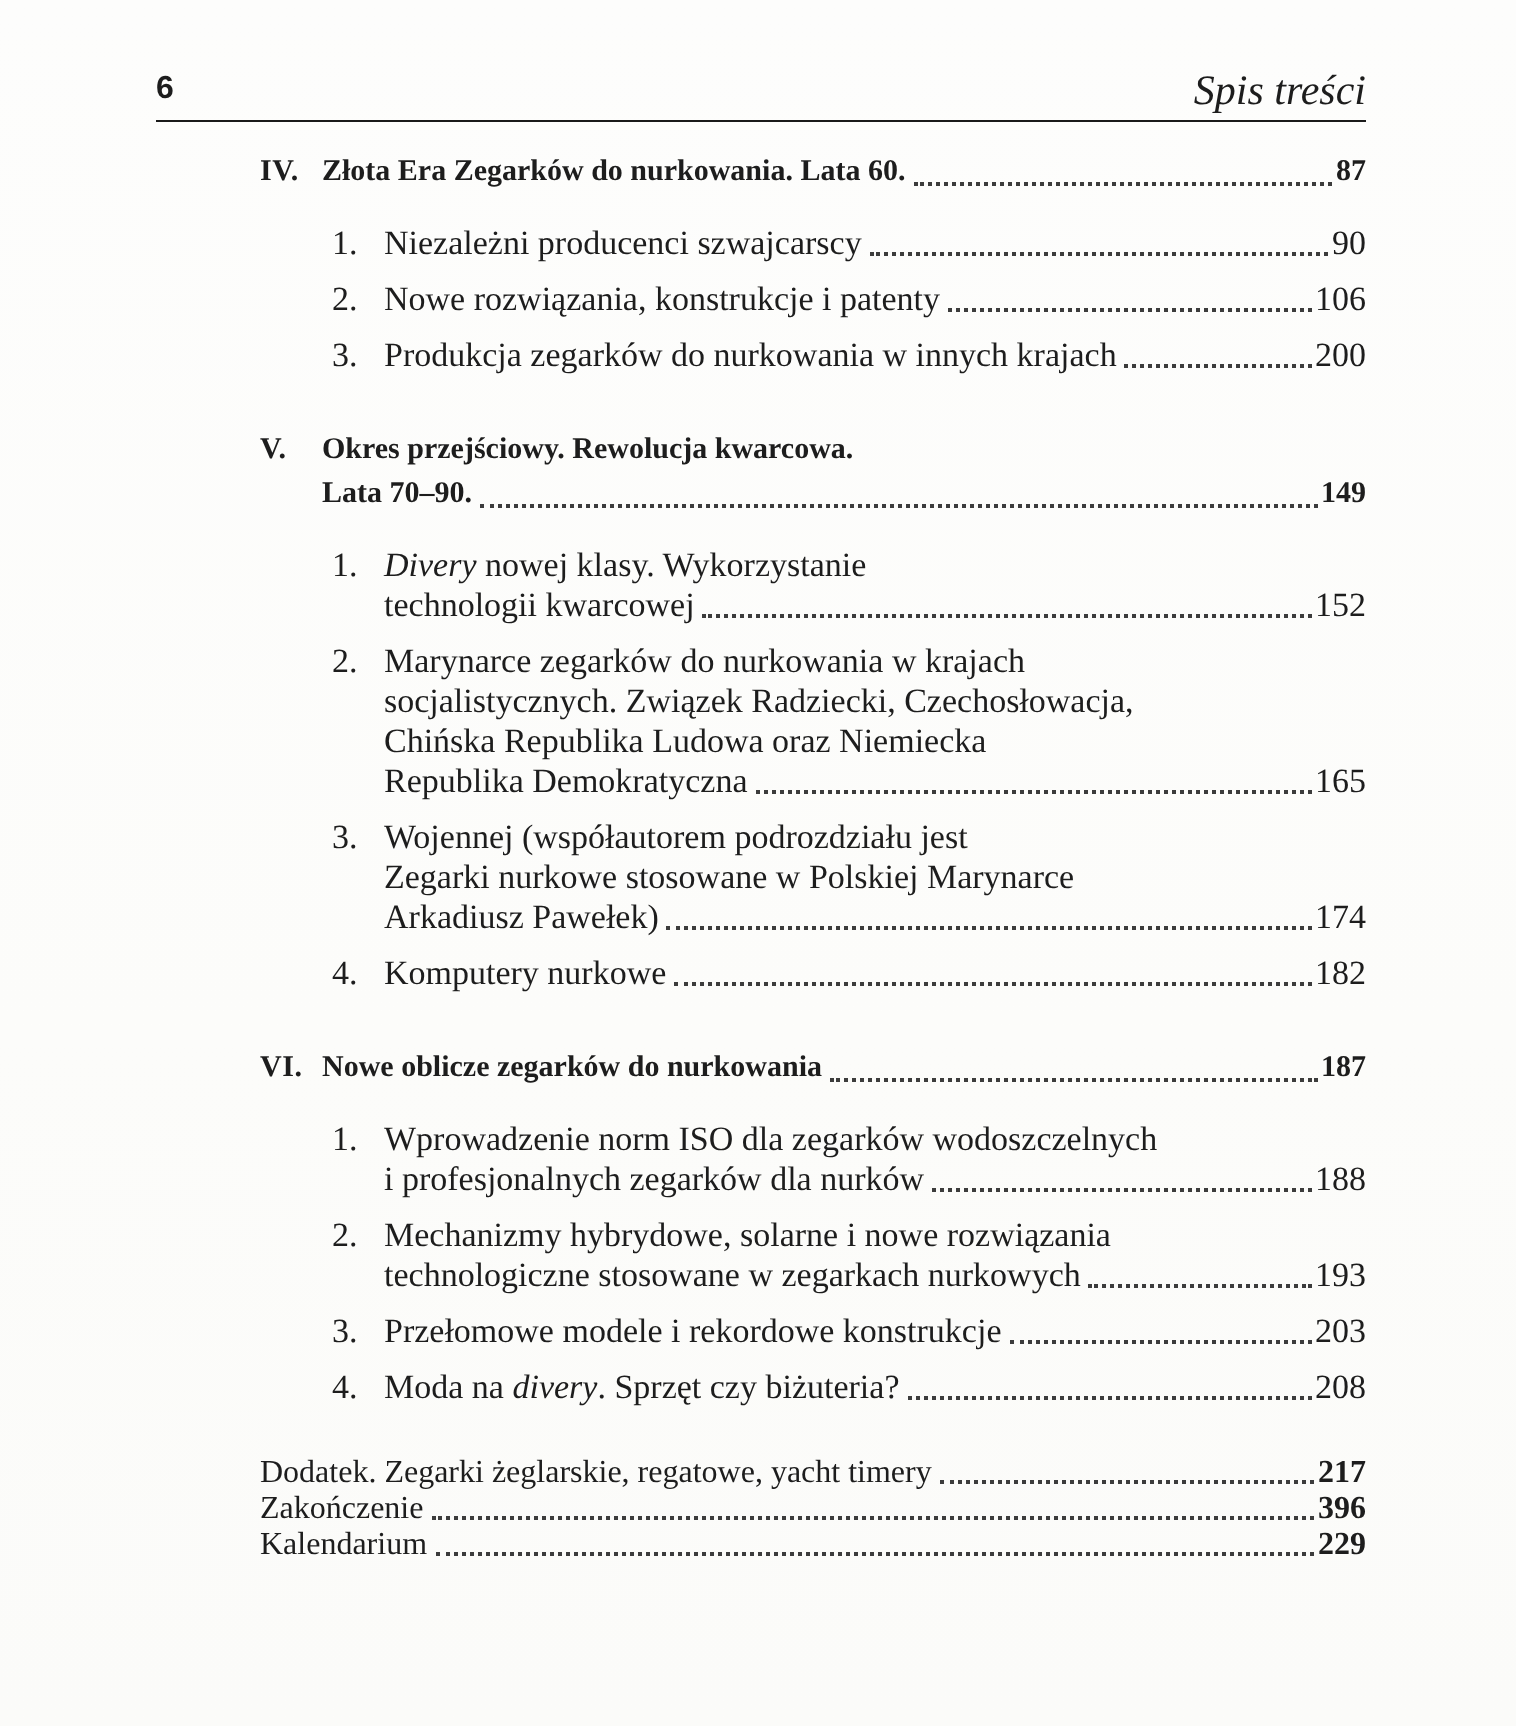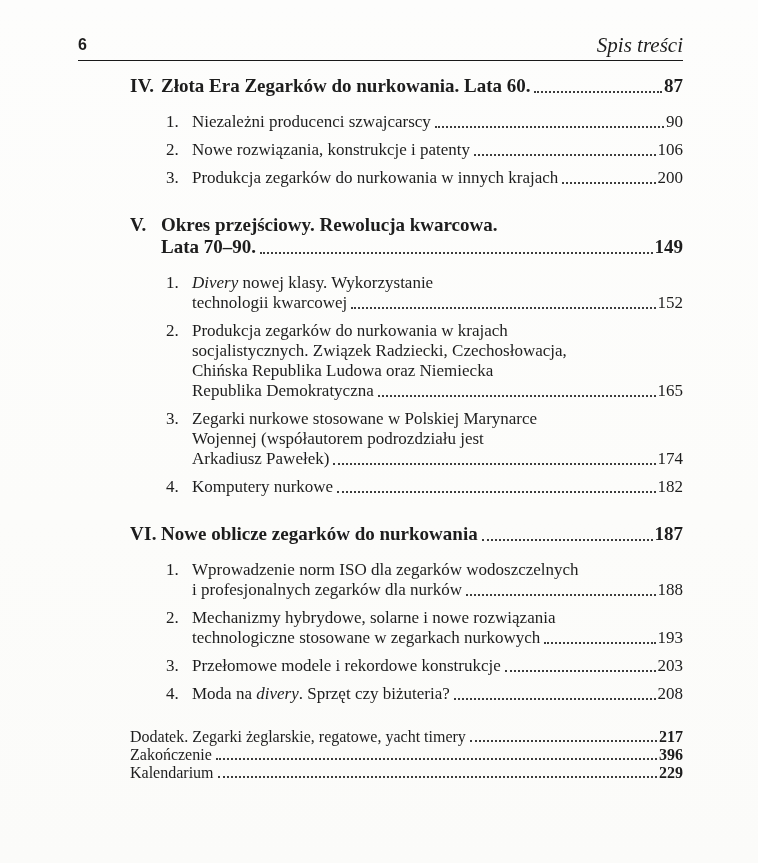--- a/index.html
+++ b/index.html
@@ -21,21 +21,21 @@
   .folio {
     font-family: "Liberation Sans", "DejaVu Sans", sans-serif;
     font-weight: 700; font-size: 16px;
   }
   .running-title { font-style: italic; font-size: 21px; }
 
   
   .toc { margin-top: 14px; padding-left: 52px; }
   .chapter { margin-top: 26px; }
   .chapter:first-child { margin-top: 0; }
-  .chapter-head { display: flex; font-weight: 700; font-size: 19px; line-height: 22px; }
+  .chapter-head { display: flex; font-weight: 700; font-size: 15px; line-height: 22px; }
   .roman { width: 31px; flex: none; letter-spacing: 0.3px; }
   .chapter-title { flex: 1; }
   .items { margin-top: 15px; }
   .item { display: flex; margin-left: 36px; font-size: 17px; line-height: 20px; margin-top: 8px; }
   .item:first-child { margin-top: 0; }
   .inum { width: 26px; flex: none; }
   .itext { flex: 1; }
 
   
   .tline { display: flex; align-items: center; }
@@ -126,35 +126,35 @@
               <div class="tline">
                 <span class="ttext"><span class="seg">technologii kwarcowej</span></span>
                 <span class="leader"></span>
                 <span class="pg">152</span>
               </div>
             </div>
           </div>
           <div class="item">
             <span class="inum">2.</span>
             <div class="itext">
-              <div class="plain"><span class="seg">Produkcja zegarków do nurkowania w krajach</span></div>
+              <div class="plain"><span class="seg">Marynarce zegarków do nurkowania w krajach</span></div>
               <div class="plain"><span class="seg">socjalistycznych. Związek Radziecki, Czechosłowacja,</span></div>
               <div class="plain"><span class="seg">Chińska Republika Ludowa oraz Niemiecka</span></div>
               <div class="tline">
                 <span class="ttext"><span class="seg">Republika Demokratyczna</span></span>
                 <span class="leader"></span>
                 <span class="pg">165</span>
               </div>
             </div>
           </div>
           <div class="item">
             <span class="inum">3.</span>
             <div class="itext">
+              <div class="plain"><span class="seg">Wojennej (współautorem podrozdziału jest</span></div>
               <div class="plain"><span class="seg">Zegarki nurkowe stosowane w Polskiej Marynarce</span></div>
-              <div class="plain"><span class="seg">Wojennej (współautorem podrozdziału jest</span></div>
               <div class="tline">
                 <span class="ttext"><span class="seg">Arkadiusz Pawełek)</span></span>
                 <span class="leader"></span>
                 <span class="pg">174</span>
               </div>
             </div>
           </div>
           <div class="item">
             <span class="inum">4.</span>
             <div class="itext">

